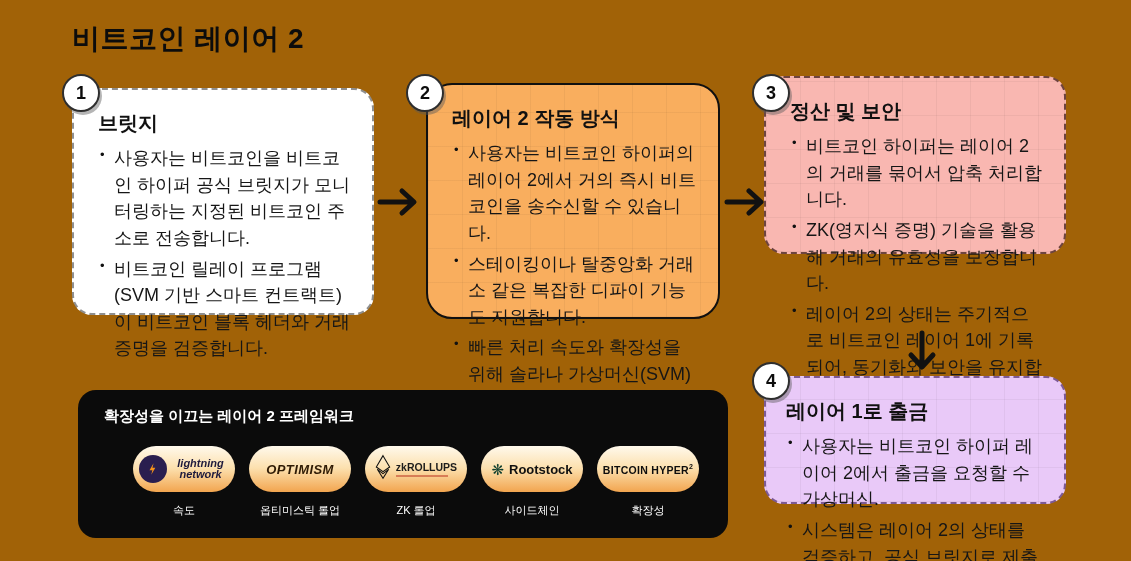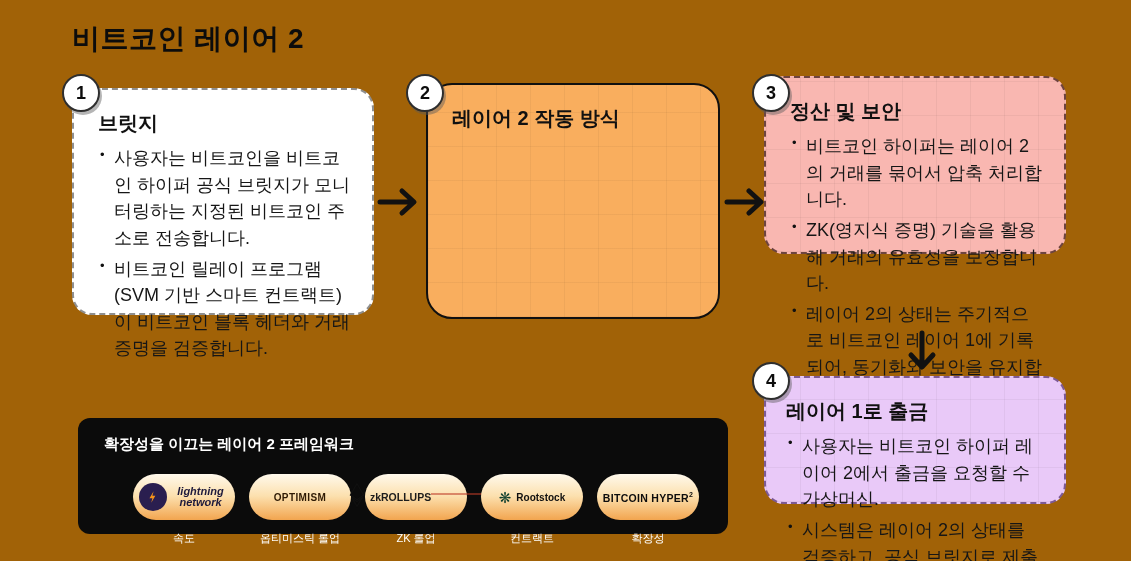--- a/index.html
+++ b/index.html
@@ -30,34 +30,34 @@
   .badge-1 { left:62px; top:74px; }
   .badge-2 { left:406px; top:74px; }
   .badge-3 { left:752px; top:74px; }
   .badge-4 { left:752px; top:362px; }
 
   .arrow { position:absolute; }
   .arrow-1 { left:377px; top:184px; }
   .arrow-2 { left:724px; top:184px; }
   .arrow-3 { left:904px; top:330px; }
 
-  .panel { position:absolute; left:78px; top:390px; width:650px; height:116px; background:#0B0B0B; border-radius:12px;margin-top:28px; }
+  .panel { position:absolute; left:78px; top:390px; width:650px; height:148px; background:#0B0B0B; border-radius:18px; }
   .panel-title { position:absolute; left:26px; top:17px; color:#ffffff; font-weight:800; font-size:15px; }
   .logo-row { position:absolute; left:22px; right:22px; top:56px; display:flex; justify-content:flex-end; }
   .logo-item { display:flex; flex-direction:column; align-items:center; width:116px; }
   .pill { width:102px; height:46px; border-radius:23px; display:flex; align-items:center; justify-content:center; gap:5px;
           background:linear-gradient(180deg,#FFF9EC 0%,#FCE0AE 48%,#F2A54F 100%); }
   .pill-label { margin-top:11px; color:#ffffff; font-weight:400; font-size:11px; text-align:center; white-space:nowrap; }
 
   .ln-circle { width:28px; height:28px; border-radius:50%; background:#2A1E4F; display:flex; align-items:center; justify-content:center; flex-shrink:0; }
   .ln-text { font-style:italic; font-weight:800; font-size:11px; line-height:1.02; color:#1E1A3C; width:58px; text-align:center; }
-  .optimism-text { font-weight:800; font-size:10px; letter-spacing:0.4px; color:#2F1B05; }
+  .optimism-text { font-style:italic; font-weight:800; font-size:13px; letter-spacing:0.4px; color:#2F1B05; }
   .zk-text { font-weight:800; font-size:10.5px; color:#1c1c1c; }
   .zk-sub { width:52px; height:2px; background:rgba(190,60,40,0.55); margin-top:2px; }
-  .rootstock-text { font-weight:800; font-size:10px; color:#101010; }
+  .rootstock-text { font-weight:800; font-size:13px; color:#101010; }
   .rootstock-glyph { font-size:15px; color:#0E3E2E; line-height:1; }
   .hyper-text { font-weight:800; font-size:10.5px; letter-spacing:0.3px; color:#0d0d0d; white-space:nowrap; }
   .hyper-text sup { font-size:7px; }
 </style>
 </head>
 <body>
 
 <div class="canvas">
 
   <h1 class="title">비트코인 레이어 2</h1>
@@ -72,20 +72,25 @@
   <div class="badge badge-1">1</div>
 
   <div class="arrow arrow-1">
     <svg width="42" height="36" viewBox="0 0 42 36">
         <path d="M3 18 H35 M25 7 L37 18 L25 29" stroke="#111" stroke-width="5" fill="none" stroke-linecap="round" stroke-linejoin="round"></path>
       </svg>
   </div>
 
   <section class="card card-2 grid-bg">
     <div class="card-head">레이어 2 작동 방식</div>
+    <ul class="bullets">
+      <li><span>사용자는 비트코인 하이퍼의 레이어 2에서 거의 즉시 비트코인을 송수신할 수 있습니다.</span></li>
+      <li><span>스테이킹이나 탈중앙화 거래소 같은 복잡한 디파이 기능도 지원합니다.</span></li>
+      <li><span>빠른 처리 속도와 확장성을 위해 솔라나 가상머신(SVM)을 기반으로 구축되어 있습니다.</span></li>
+    </ul>
   </section>
   <div class="badge badge-2">2</div>
 
   <div class="arrow arrow-2">
     <svg width="42" height="36" viewBox="0 0 42 36">
         <path d="M3 18 H35 M25 7 L37 18 L25 29" stroke="#111" stroke-width="5" fill="none" stroke-linecap="round" stroke-linejoin="round"></path>
       </svg>
   </div>
 
   <section class="card card-3 grid-bg">
@@ -137,34 +142,34 @@
         <div class="pill-label">옵티미스틱 롤업</div>
       </div>
 
       <div class="logo-item">
         <div class="pill">
           <span>
             <svg width="16" height="26" viewBox="0 0 24 36">
                 <path d="M12 1 L22 18 L12 25 L2 18 Z M12 28 L20.5 21.5 L12 35 L3.5 21.5 Z" fill="none" stroke="#111" stroke-width="1.6"></path>
               </svg>
           </span>
-          <span style="display:flex;align-items:flex-start;">
+          <span style="display:flex;flex-direction:column;align-items:flex-start;">
             <span class="zk-text">zkROLLUPS</span>
             <span class="zk-sub"></span>
           </span>
         </div>
         <div class="pill-label">ZK 롤업</div>
       </div>
 
       <div class="logo-item">
         <div class="pill">
           <span class="rootstock-glyph">❋</span>
           <span class="rootstock-text">Rootstock</span>
         </div>
-        <div class="pill-label">컨트랙트</div>
+        <div class="pill-label">사이드체인</div>
       </div>
 
       <div class="logo-item">
         <div class="pill">
           <span class="hyper-text"><span>BITCOIN HYPER</span><sup>2</sup></span>
         </div>
         <div class="pill-label">확장성</div>
       </div>
 
     </div>

